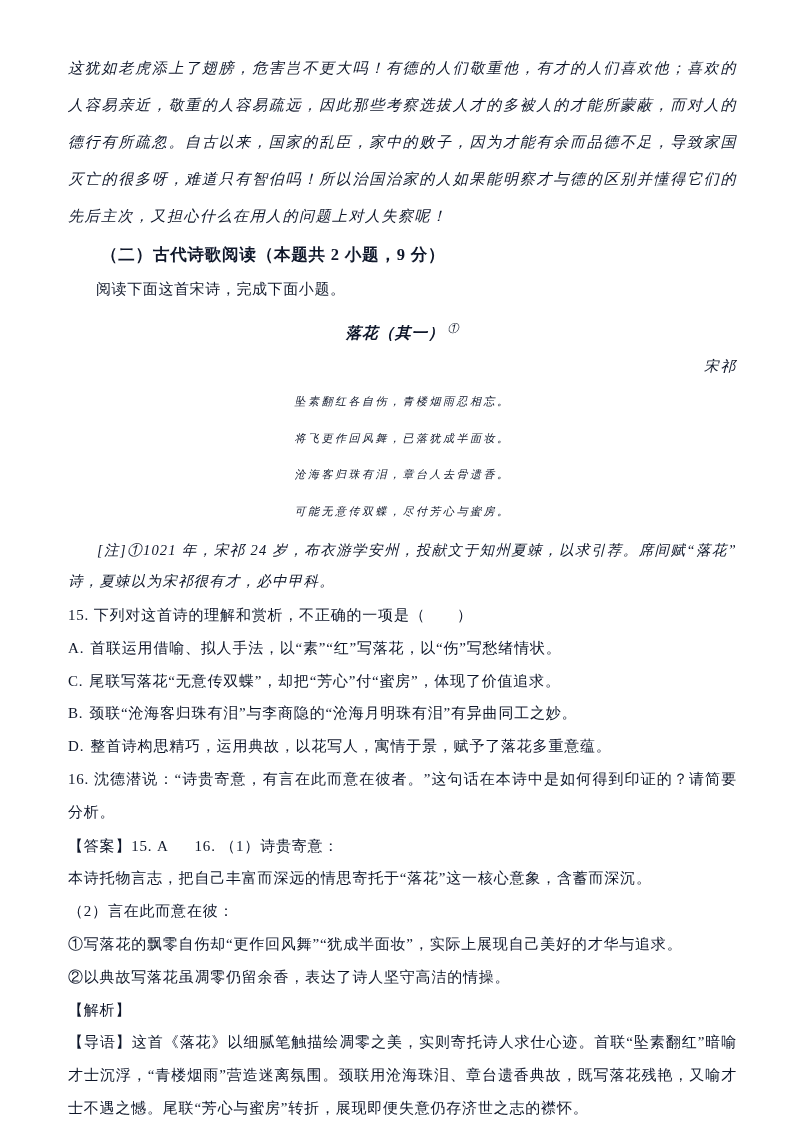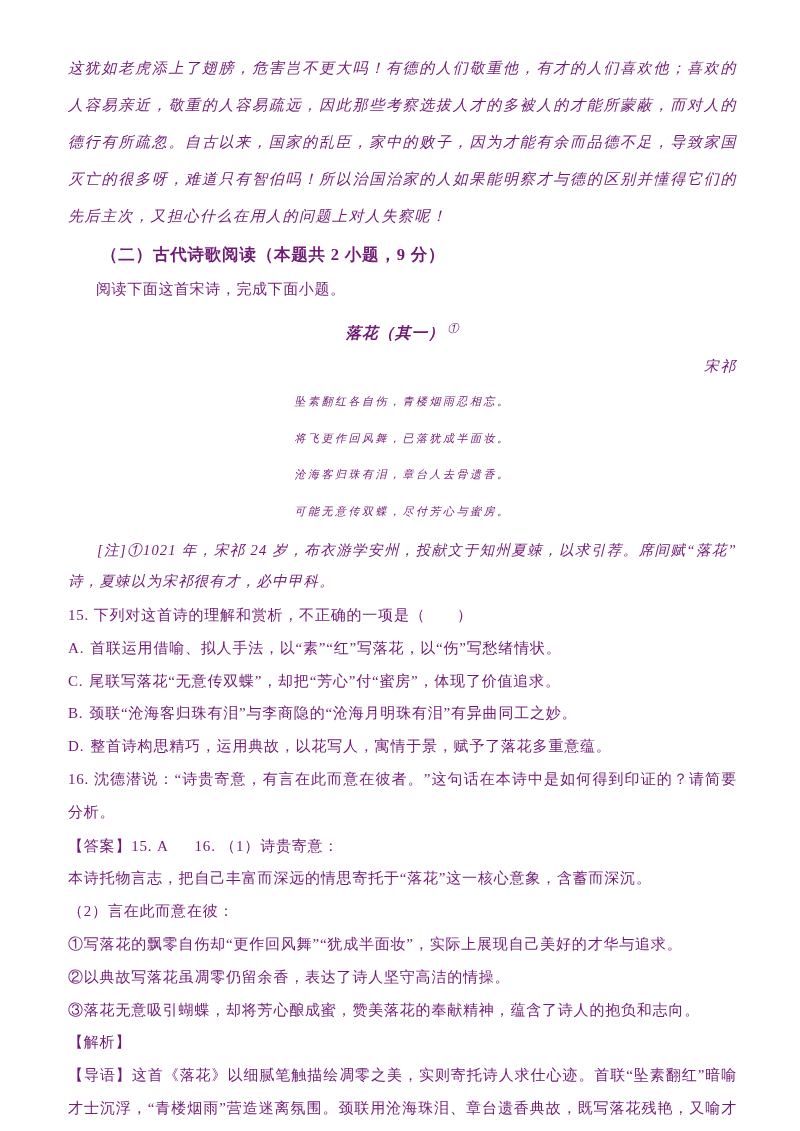--- a/index.html
+++ b/index.html
@@ -2,21 +2,21 @@
 <html lang="zh"><head>
 <meta charset="utf-8">
 <style>
   html, body { margin: 0; padding: 0; background: #ffffff; }
   .page {
     position: relative;
     width: 800px;
     height: 1131px;
     margin: 0 auto;
     background: #ffffff;
-    color: #701a75;
+    color: #0f172a;
     font-family: "Liberation Serif", "DejaVu Serif", serif;
     box-sizing: border-box;
     padding: 50px 63px 0 68px;
     overflow: hidden;
   }
   
   .kai { font-style: italic; }
   .song { font-style: normal; }
 
   .intro-para {
@@ -129,21 +129,20 @@
   <div class="qa-line song">16. 沈德潜说：“诗贵寄意，有言在此而意在彼者。”这句话在本诗中是如何得到印证的？请简要分析。</div>
 
   <div class="qa-line song answer-line">
     <span>【答案】</span><span>15. A</span><span class="answer-gap"></span><span>16. （1）诗贵寄意：</span>
   </div>
 
   <div class="qa-line song">本诗托物言志，把自己丰富而深远的情思寄托于“落花”这一核心意象，含蓄而深沉。</div>
   <div class="qa-line song">（2）言在此而意在彼：</div>
   <div class="qa-line song">①写落花的飘零自伤却“更作回风舞”“犹成半面妆”，实际上展现自己美好的才华与追求。</div>
   <div class="qa-line song">②以典故写落花虽凋零仍留余香，表达了诗人坚守高洁的情操。</div>
-  <div class="qa-line song">③落花无意吸引蝴蝶，却将芳心酿成蜜，赞美落花的奉献精神，蕴含了诗人的抱负和志向。</div>
 
   <div class="qa-line song">【解析】</div>
 
   <div class="analysis-para song">
     <span>【导语】</span><span>这首《落花》以细腻笔触描绘凋零之美，实则寄托诗人求仕心迹。首联“坠素翻红”暗喻才士沉浮，“青楼烟雨”营造迷离氛围。颈联用沧海珠泪、章台遗香典故，既写落花残艳，又喻才士不遇之憾。尾联“芳心与蜜房”转折，展现即便失意仍存济世之志的襟怀。</span>
   </div>
 
 </div>
 
 </body></html>

